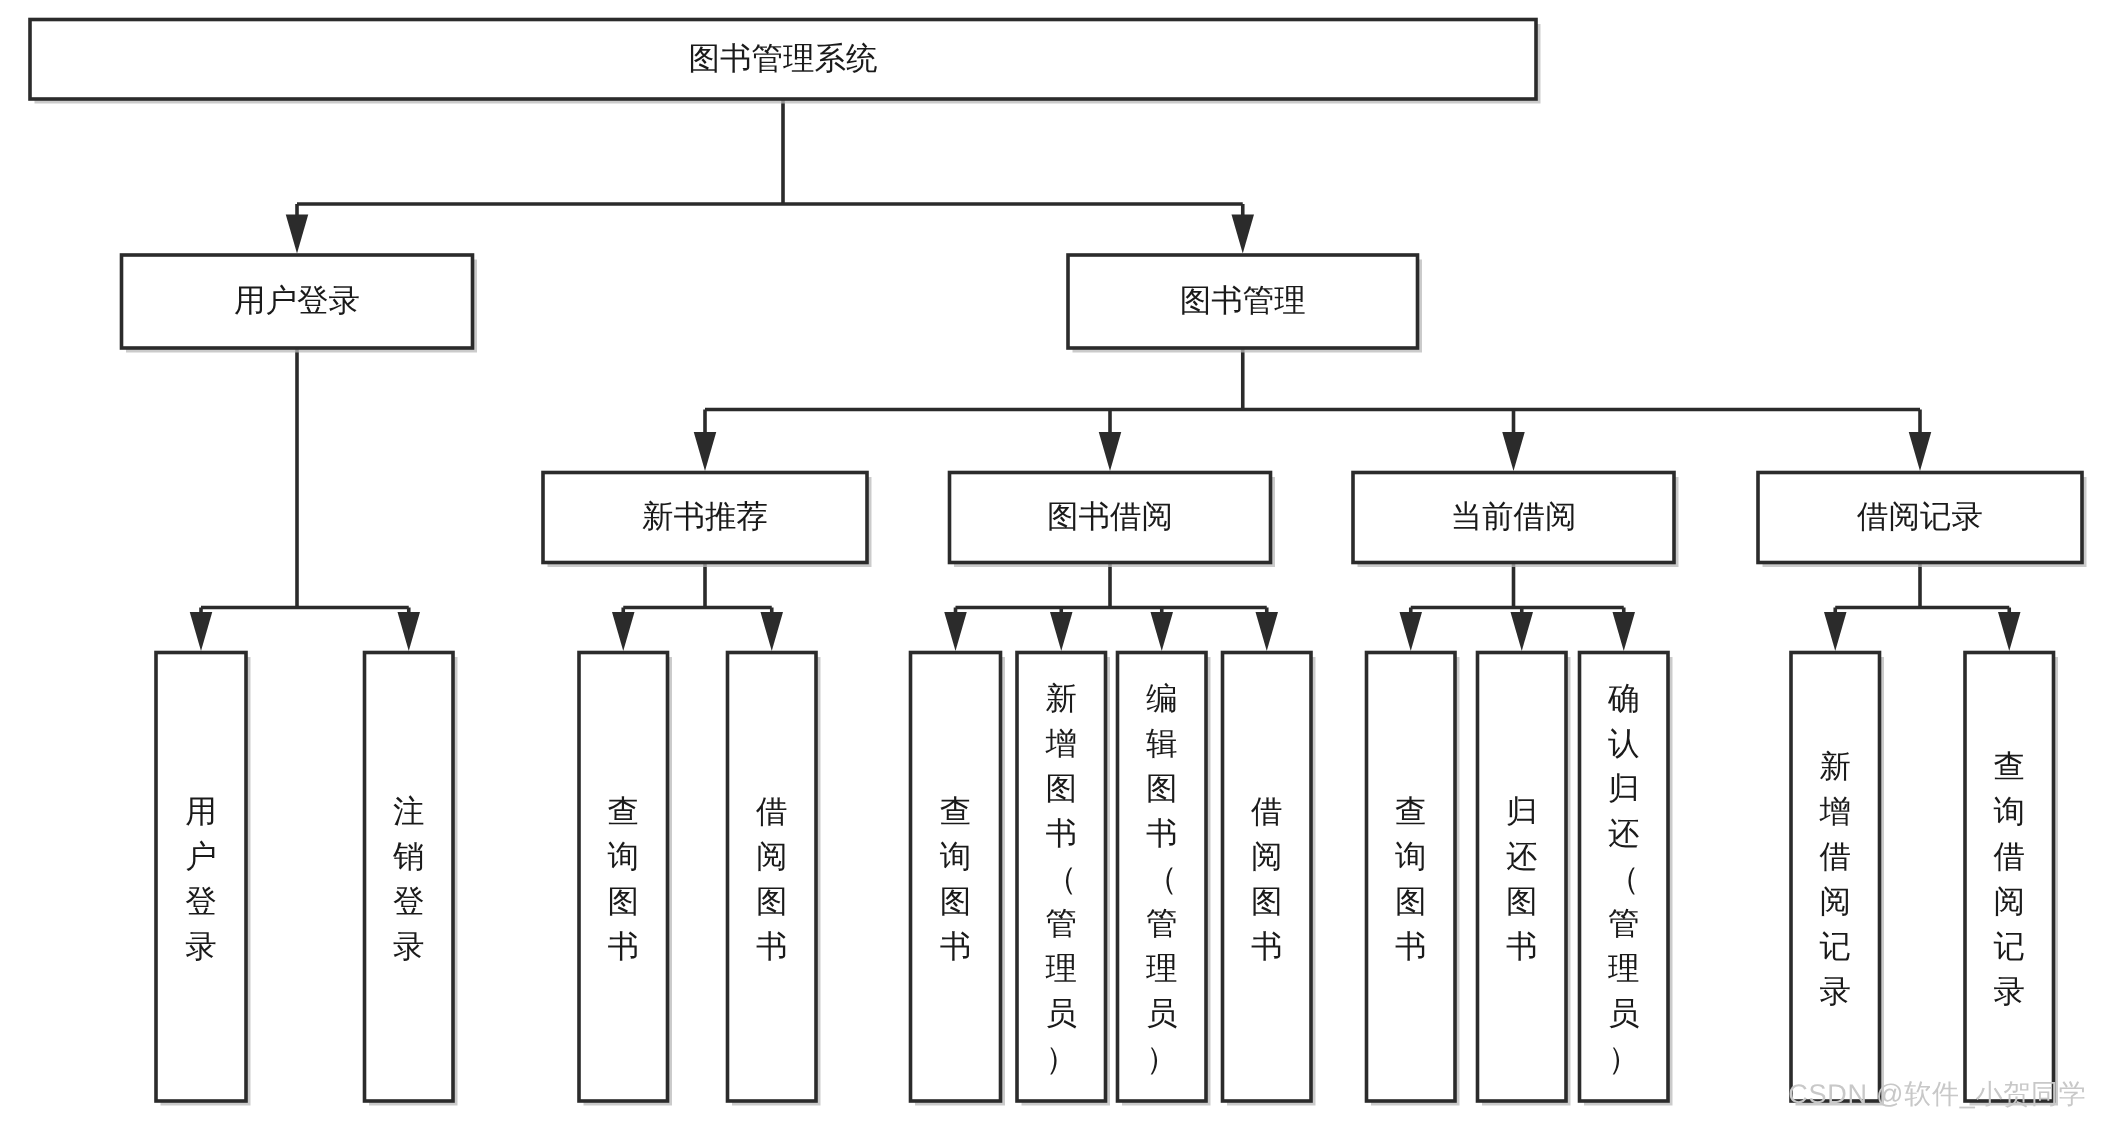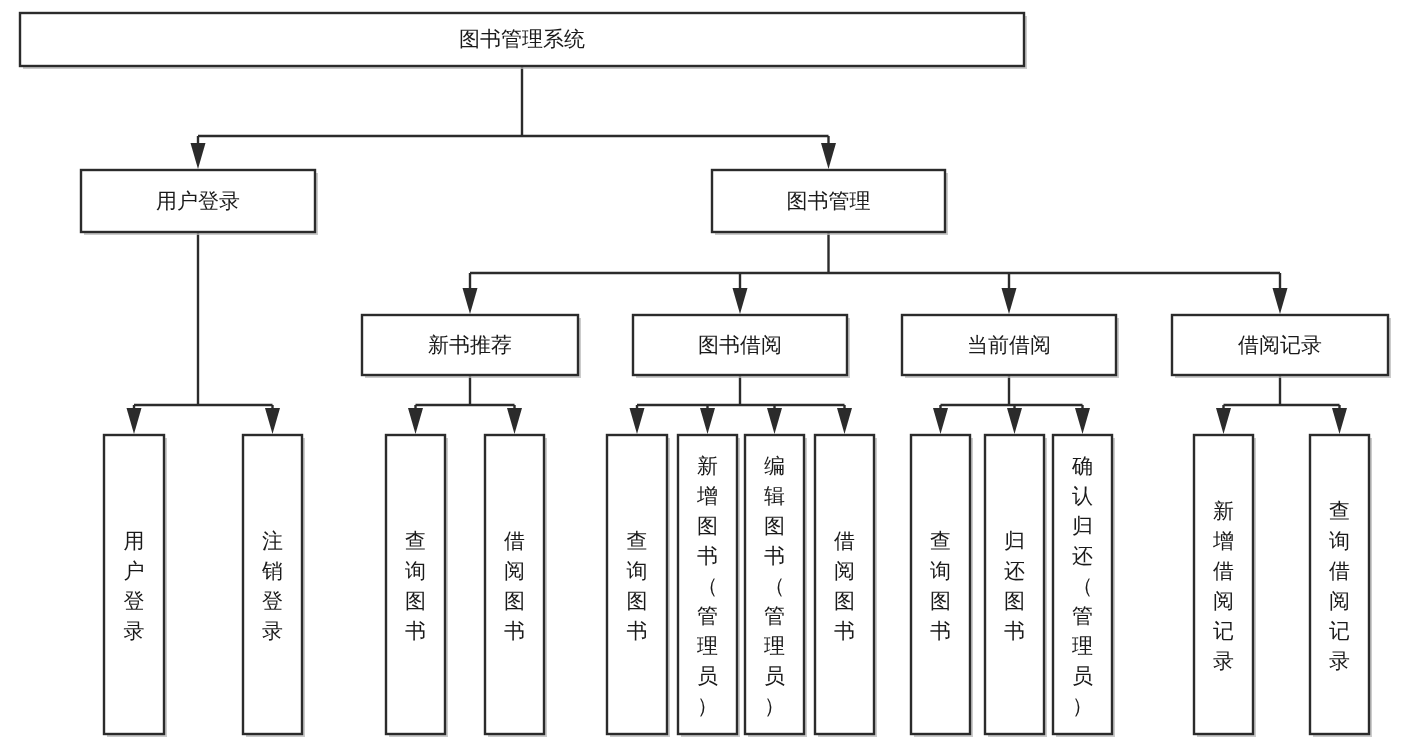--- a/index.html
+++ b/index.html
@@ -235,13 +235,14 @@
           <rect x="1194" y="435" width="59" height="299" class="node-box"></rect>
           <text x="1223.5" y="517.9" class="node-label-v"><tspan x="1223.5" dy="0">新</tspan><tspan x="1223.5" dy="30">增</tspan><tspan x="1223.5" dy="30">借</tspan><tspan x="1223.5" dy="30">阅</tspan><tspan x="1223.5" dy="30">记</tspan><tspan x="1223.5" dy="30">录</tspan></text>
         </g>
         <g>
           <rect x="1313" y="438" width="59" height="299" class="node-shadow"></rect>
           <rect x="1310" y="435" width="59" height="299" class="node-box"></rect>
           <text x="1339.5" y="517.9" class="node-label-v"><tspan x="1339.5" dy="0">查</tspan><tspan x="1339.5" dy="30">询</tspan><tspan x="1339.5" dy="30">借</tspan><tspan x="1339.5" dy="30">阅</tspan><tspan x="1339.5" dy="30">记</tspan><tspan x="1339.5" dy="30">录</tspan></text>
         </g>
       </g>
   </svg>
+  <div class="watermark">CSDN @软件_小贺同学</div>
 </div>
 
 </body></html>

